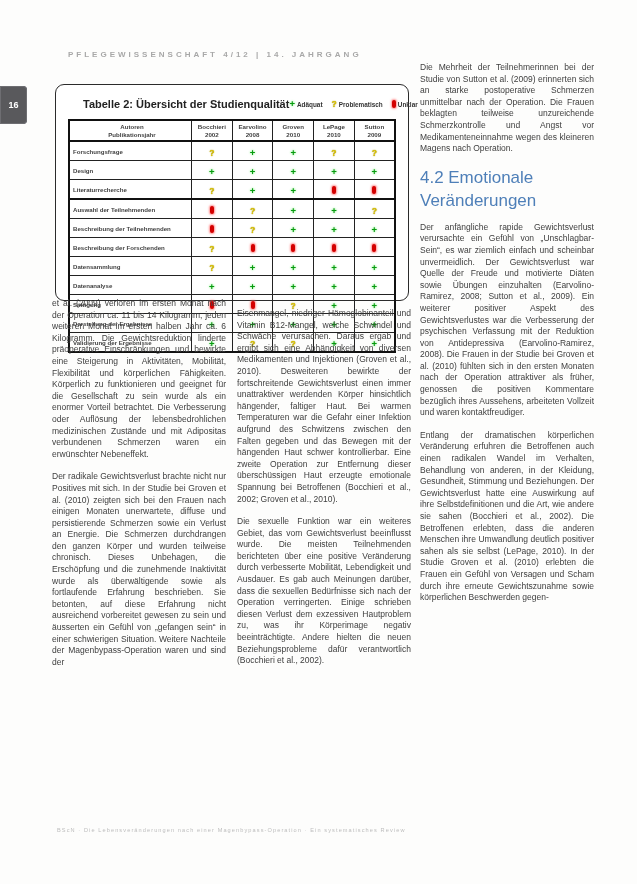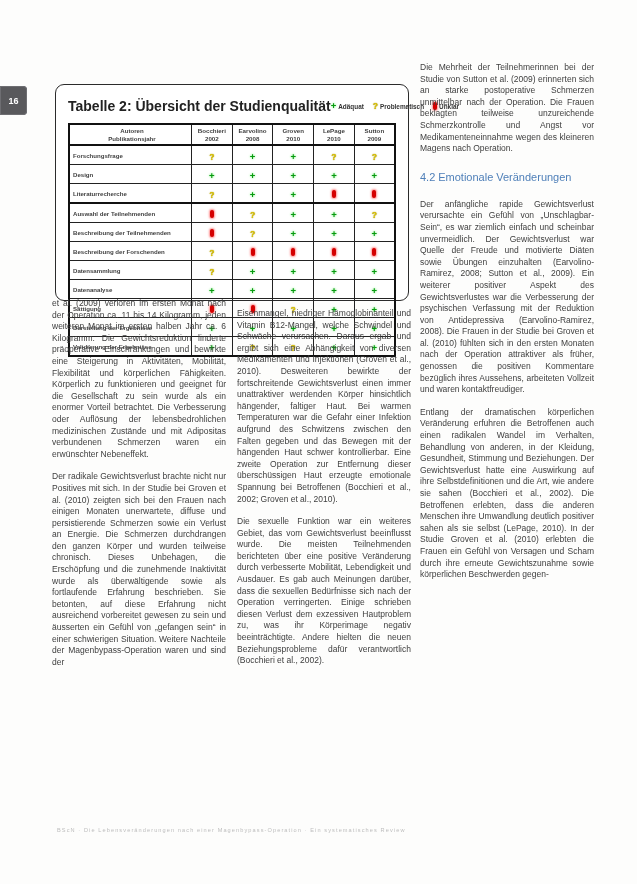--- a/index.html
+++ b/index.html
@@ -8,31 +8,31 @@
     font-family:"Liberation Sans",sans-serif;color:#3f3f3f;overflow:hidden;
     margin:0 auto;
   }
   
   .runhead{
     position:absolute;left:68px;top:50px;font-size:8px;letter-spacing:3px;
     color:#a8a8a8;font-weight:bold;white-space:nowrap;
   }
   
   .pagetab{
-    position:absolute;left:0;top:86px;width:27px;height:29px;background:#59595c;
+    position:absolute;left:0;top:86px;width:27px;height:38px;background:#59595c;
     color:#ffffff;font-size:9px;font-weight:bold;display:flex;align-items:center;
     justify-content:center;border-radius:0 4px 4px 0;box-shadow:inset 0 0 0 1px #6e6e72;
   }
   
   .card{
     position:absolute;left:55px;top:84px;width:354px;height:217px;box-sizing:border-box;
     border:1.5px solid #2b2b2b;border-radius:9px;background:#fff;padding:11px 12px 8px 12px;
   }
   .card-head{display:flex;align-items:center;margin:2px 0 9px 0;}
-  .card-title{font-size:14px;font-weight:bold;color:#222;white-space:nowrap;}
+  .card-title{font-size:11px;font-weight:bold;color:#222;white-space:nowrap;margin-left:15px;}
   .legend{display:flex;align-items:center;gap:9px;margin-left:auto;}
   .legend-item{display:flex;align-items:center;gap:2px;font-size:6.4px;font-weight:bold;color:#333;white-space:nowrap;}
   
   table.qtable{border-collapse:collapse;width:100%;table-layout:fixed;}
   .qtable th,.qtable td{border:1px solid #222;padding:0;height:11.5px;overflow:hidden;}
   .qtable{border:2px solid #111;}
   .qtable thead th{font-size:6.2px;font-weight:bold;text-align:center;line-height:1.25;height:19px;border-bottom:2px solid #111;}
   .qtable th.rowlabel{width:118px;font-size:6.1px;font-weight:bold;text-align:left;padding-left:3px;white-space:nowrap;}
   .qtable td{text-align:center;vertical-align:middle;}
   .sym{display:inline-block;font-weight:bold;line-height:1;}
@@ -40,34 +40,35 @@
   .sym-q{color:#e0c800;font-size:8.5px;text-shadow:0 0 1px #6e6000, 0 0 2px #fff4a0;}
   .sym-bar{width:4px;height:8.5px;background:#d40000;border-radius:2px;box-shadow:0 0 2px 1px rgba(255,90,90,.65);vertical-align:middle;}
   
   .col{position:absolute;width:174px;font-size:8.5px;line-height:11.6px;text-align:justify;
        hyphens:auto;-webkit-hyphens:auto;word-spacing:-0.1px;color:#404040;overflow:hidden;}
   .col p{margin:0 0 11px 0;}
   .col-left{left:52px;top:298px;height:524px;}
   .col-mid{left:237px;top:308px;height:524px;}
   .col-right{left:420px;top:62px;height:748px;}
   .subheading{
-    color:#4e7fb8;font-size:11px;line-height:23px;font-weight:normal;
+    color:#4e7fb8;font-size:17px;line-height:23px;font-weight:normal;
     margin:11px 0 10px 0;text-align:left;
   }
   
   .footline{
     position:absolute;left:57px;top:827px;width:537px;font-size:5.6px;color:#bdbdbd;
     letter-spacing:1.1px;white-space:nowrap;overflow:hidden;
   }
 </style>
 </head>
 <body>
 
 <div class="page">
 
+  <div class="runhead">PFLEGEWISSENSCHAFT 4/12 | 14. JAHRGANG</div>
 
   <div class="pagetab">
     <span>16</span>
   </div>
 
   <div class="card">
     <div class="card-head">
       <span class="card-title">Tabelle 2: Übersicht der Studienqualität</span>
       <span class="legend">
           <span class="legend-item">

